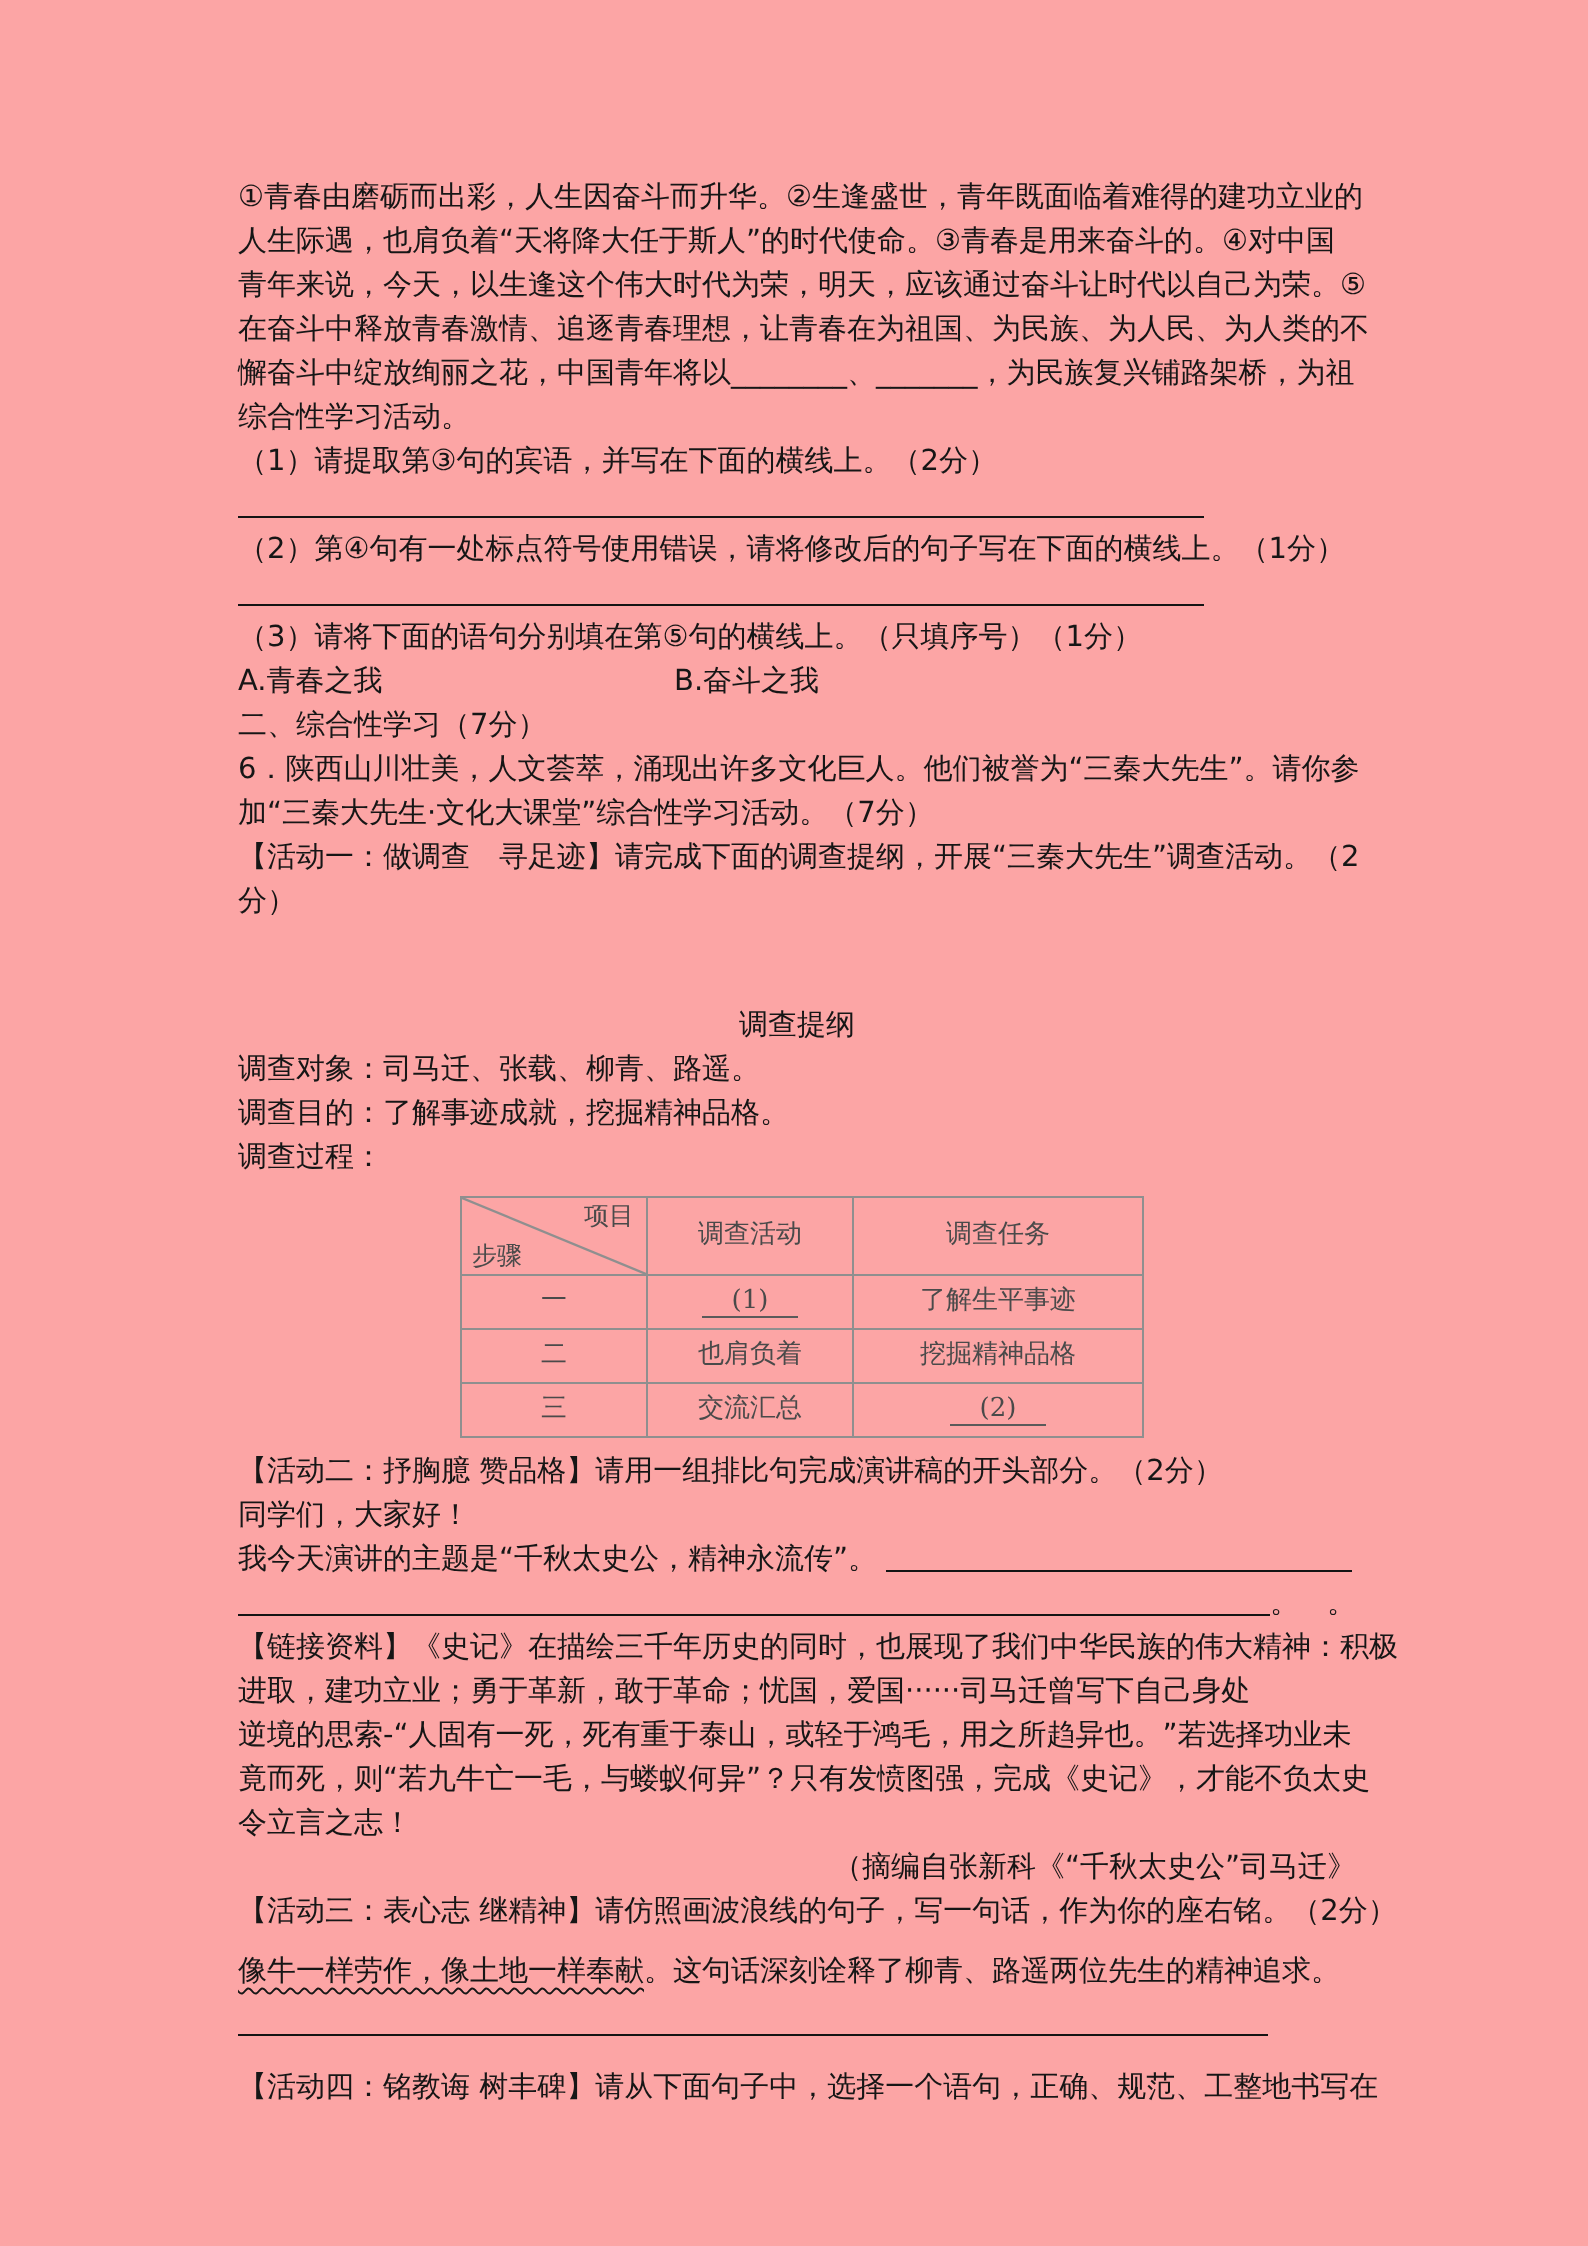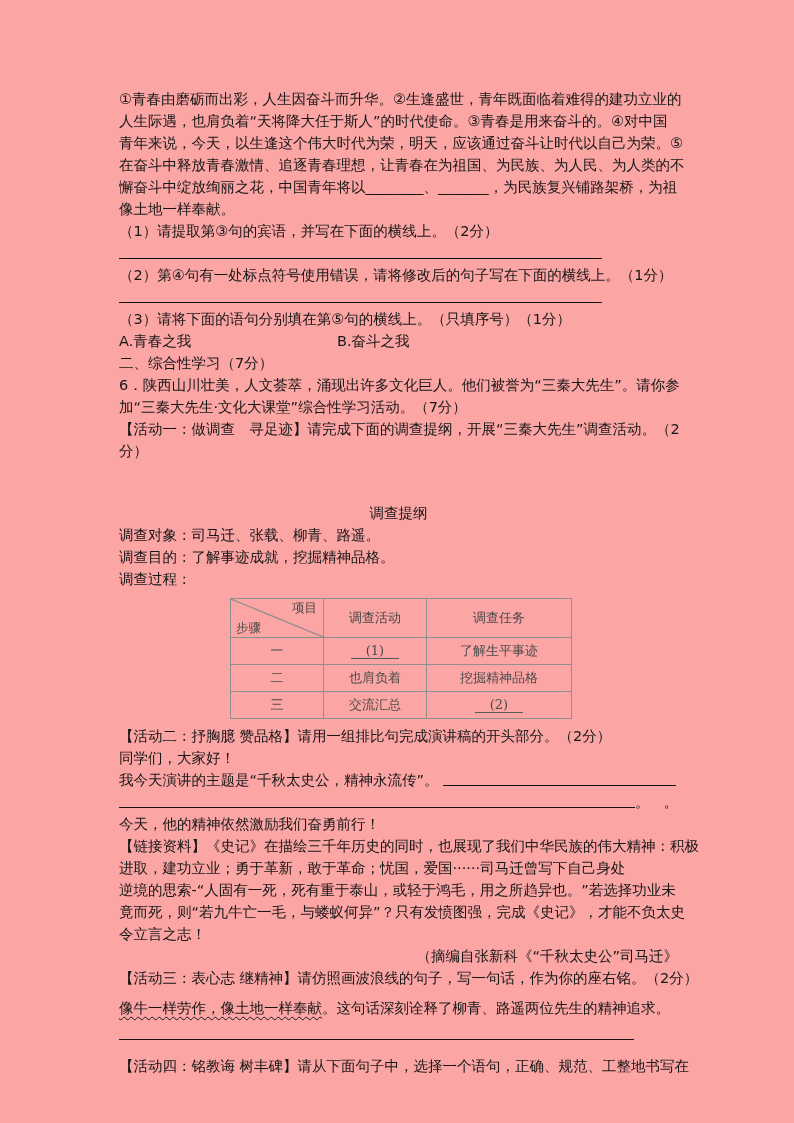--- a/index.html
+++ b/index.html
@@ -48,21 +48,21 @@
 <body>
 
 <div class="page">
 
   <div>
     <div class="ln">①青春由磨砺而出彩，人生因奋斗而升华。②生逢盛世，青年既面临着难得的建功立业的</div>
     <div class="ln">人生际遇，也肩负着“天将降大任于斯人”的时代使命。③青春是用来奋斗的。④对中国</div>
     <div class="ln">青年来说，今天，以生逢这个伟大时代为荣，明天，应该通过奋斗让时代以自己为荣。⑤</div>
     <div class="ln">在奋斗中释放青春激情、追逐青春理想，让青春在为祖国、为民族、为人民、为人类的不</div>
     <div class="ln">懈奋斗中绽放绚丽之花，中国青年将以________、_______，为民族复兴铺路架桥，为祖</div>
-    <div class="ln">像土地一样奉献。</div>
+    <div class="ln">综合性学习活动。</div>
   </div>
 
   <div class="ln">（1）请提取第③句的宾语，并写在下面的横线上。（2分）</div>
   <div class="rule-row">
       <div class="rule w483"></div>
     </div>
   <div class="ln">（2）第④句有一处标点符号使用错误，请将修改后的句子写在下面的横线上。（1分）</div>
   <div class="rule-row">
       <div class="rule w483"></div>
     </div>
@@ -119,21 +119,20 @@
   <div class="ln">同学们，大家好！</div>
   <div class="flexln">
     <span class="txt">我今天演讲的主题是“千秋太史公，精神永流传”。</span>
     <span class="fill"></span>
   </div>
   <div class="flexln">
     <span class="fill-fixed"></span>
     <span class="txt">。</span>
     <span class="txt dot2">。</span>
   </div>
-  <div class="ln">今天，他的精神依然激励我们奋勇前行！</div>
 
   <div>
     <div class="ln">【链接资料】《史记》在描绘三千年历史的同时，也展现了我们中华民族的伟大精神：积极</div>
     <div class="ln">进取，建功立业；勇于革新，敢于革命；忧国，爱国······司马迁曾写下自己身处</div>
     <div class="ln">逆境的思索-“人固有一死，死有重于泰山，或轻于鸿毛，用之所趋异也。”若选择功业未</div>
     <div class="ln">竟而死，则“若九牛亡一毛，与蝼蚁何异”？只有发愤图强，完成《史记》，才能不负太史</div>
     <div class="ln">令立言之志！</div>
     <div class="ln right">（摘编自张新科《“千秋太史公”司马迁》</div>
   </div>
 

